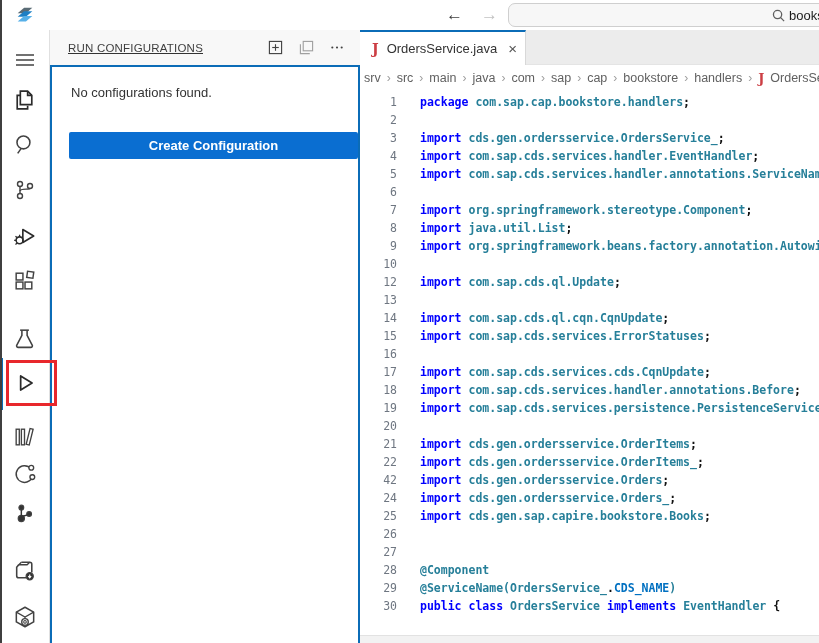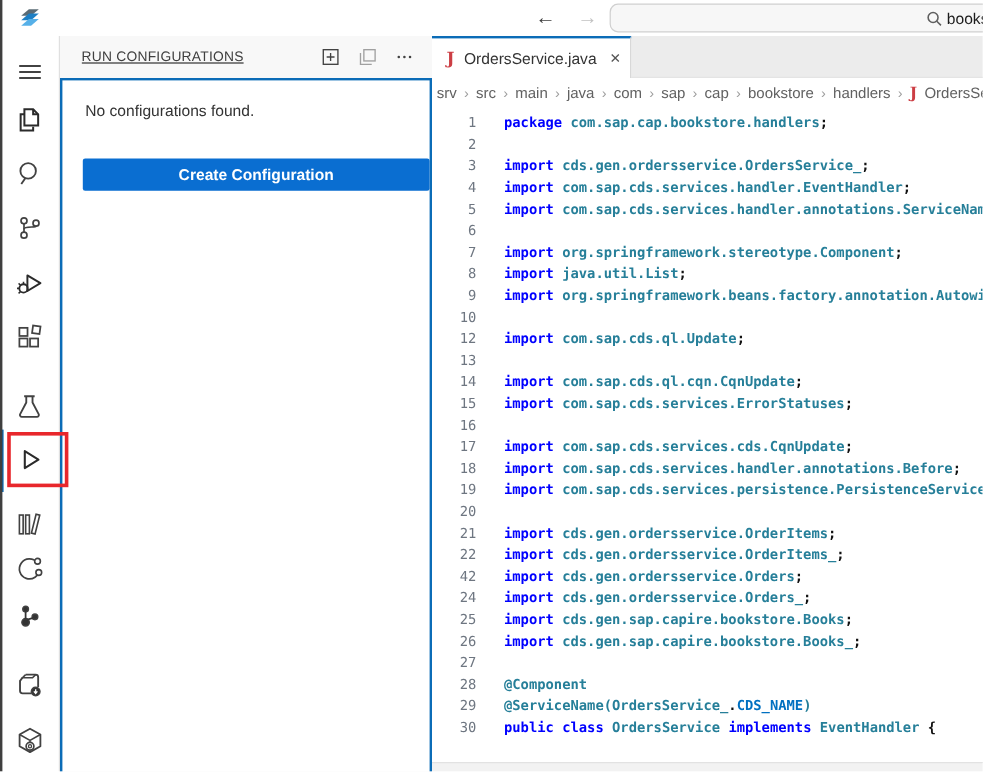--- a/index.html
+++ b/index.html
@@ -288,21 +288,21 @@
         <div class="code-line"><span class="ln">16</span></div>
         <div class="code-line"><span class="ln">17</span><span class="ltext"><span class="tk-kw">import</span><span class="tk-ns"> com.sap.cds.services.cds.CqnUpdate</span><span class="tk-pl">;</span></span></div>
         <div class="code-line"><span class="ln">18</span><span class="ltext"><span class="tk-kw">import</span><span class="tk-ns"> com.sap.cds.services.handler.annotations.Before</span><span class="tk-pl">;</span></span></div>
         <div class="code-line"><span class="ln">19</span><span class="ltext"><span class="tk-kw">import</span><span class="tk-ns"> com.sap.cds.services.persistence.PersistenceService</span></span></div>
         <div class="code-line"><span class="ln">20</span><span class="ltext"></span></div>
         <div class="code-line"><span class="ln">21</span><span class="ltext"><span class="tk-kw">import</span><span class="tk-ns"> cds.gen.ordersservice.OrderItems</span><span class="tk-pl">;</span></span></div>
         <div class="code-line"><span class="ln">22</span><span class="ltext"><span class="tk-kw">import</span><span class="tk-ns"> cds.gen.ordersservice.OrderItems_</span><span class="tk-pl">;</span></span></div>
         <div class="code-line"><span class="ln">42</span><span class="ltext"><span class="tk-kw">import</span><span class="tk-ns"> cds.gen.ordersservice.Orders</span><span class="tk-pl">;</span></span></div>
         <div class="code-line"><span class="ln">24</span><span class="ltext"><span class="tk-kw">import</span><span class="tk-ns"> cds.gen.ordersservice.Orders_</span><span class="tk-pl">;</span></span></div>
         <div class="code-line"><span class="ln">25</span><span class="ltext"><span class="tk-kw">import</span><span class="tk-ns"> cds.gen.sap.capire.bookstore.Books</span><span class="tk-pl">;</span></span></div>
-        <div class="code-line"><span class="ln">26</span><span class="ltext"><span class="tk-kw">import</span><span class="tk-ns"> cds.gen.sap.capire.bookstore.Books_</span><span class="tk-pl">;</span></span></div>
+        <div class="code-line"><span class="ln">26</span></div>
         <div class="code-line"><span class="ln">27</span><span class="ltext"></span></div>
         <div class="code-line"><span class="ln">28</span><span class="ltext"><span class="tk-ann">@Component</span></span></div>
         <div class="code-line"><span class="ln">29</span><span class="ltext"><span class="tk-ann">@ServiceName(</span><span class="tk-ns">OrdersService_</span><span class="tk-pl">.</span><span class="tk-const">CDS_NAME</span><span class="tk-ann">)</span></span></div>
         <div class="code-line"><span class="ln">30</span><span class="ltext"><span class="tk-kw">public</span><span class="tk-pl"> </span><span class="tk-kw">class</span><span class="tk-ns"> OrdersService</span><span class="tk-pl"> </span><span class="tk-kw">implements</span><span class="tk-ns"> EventHandler</span><span class="tk-pl"> {</span></span></div>
       </div>
     <div class="editor-footer"></div>
   </div>
 </div>
 
 </body></html>

